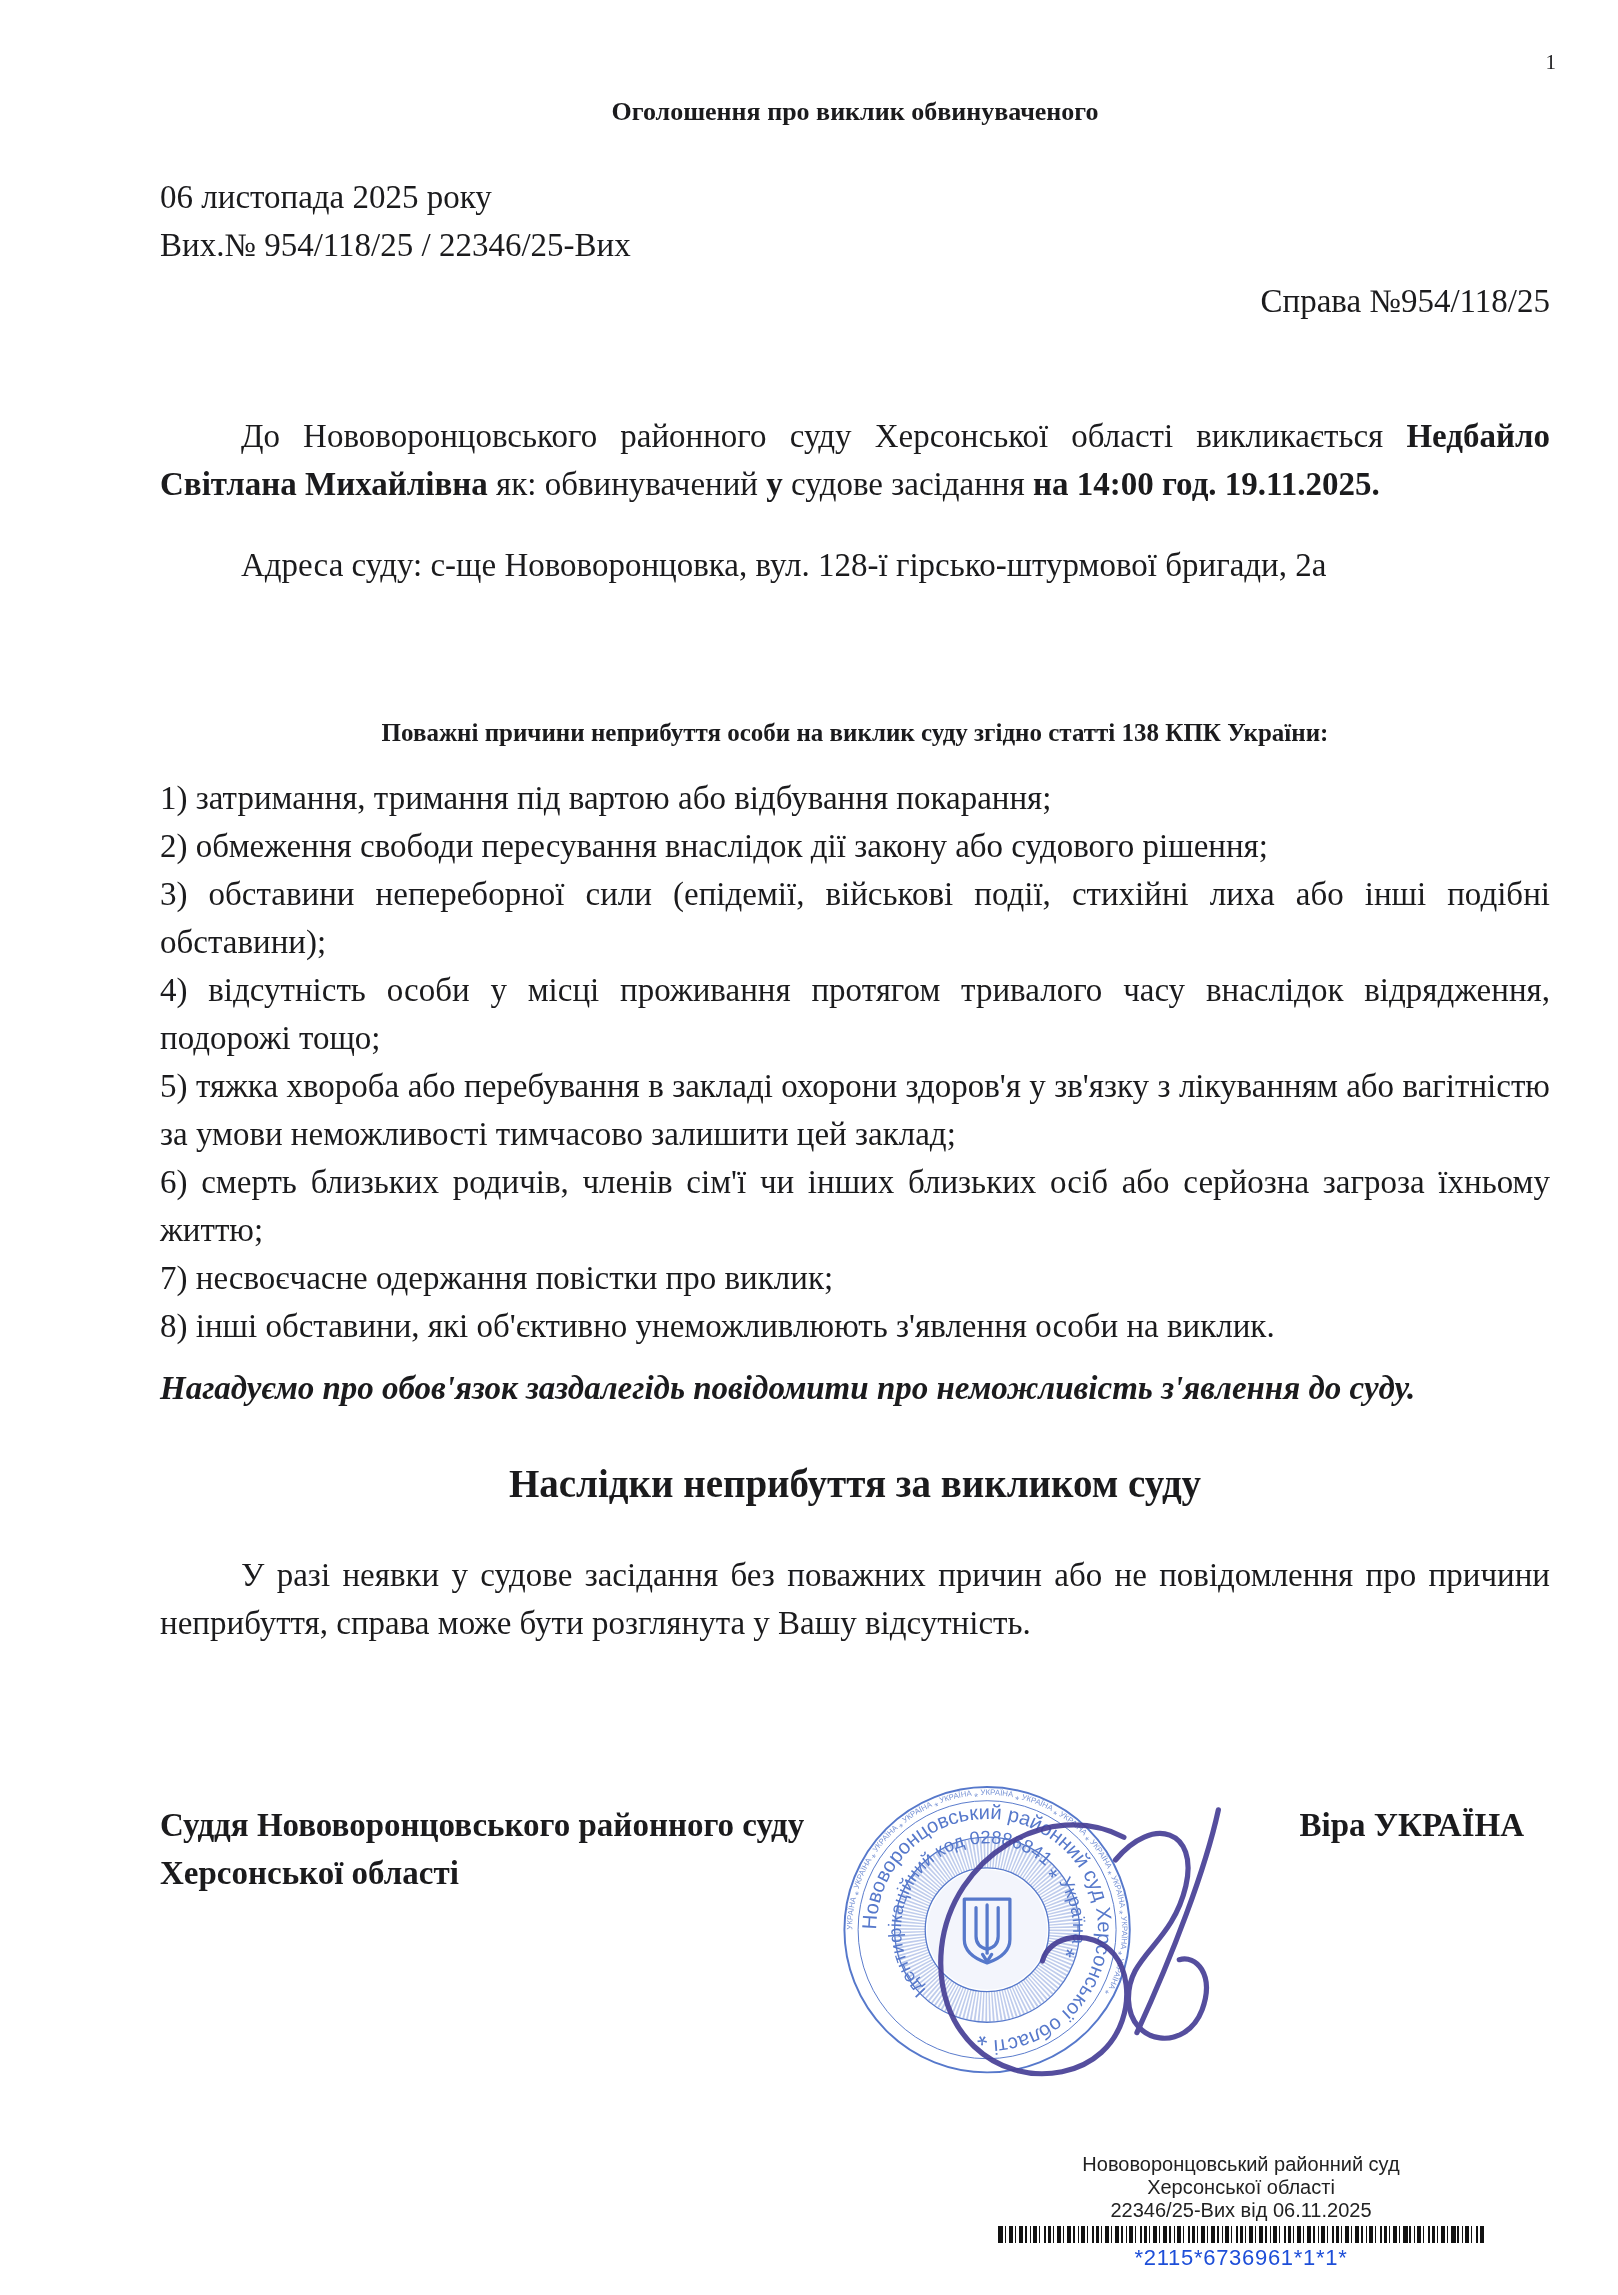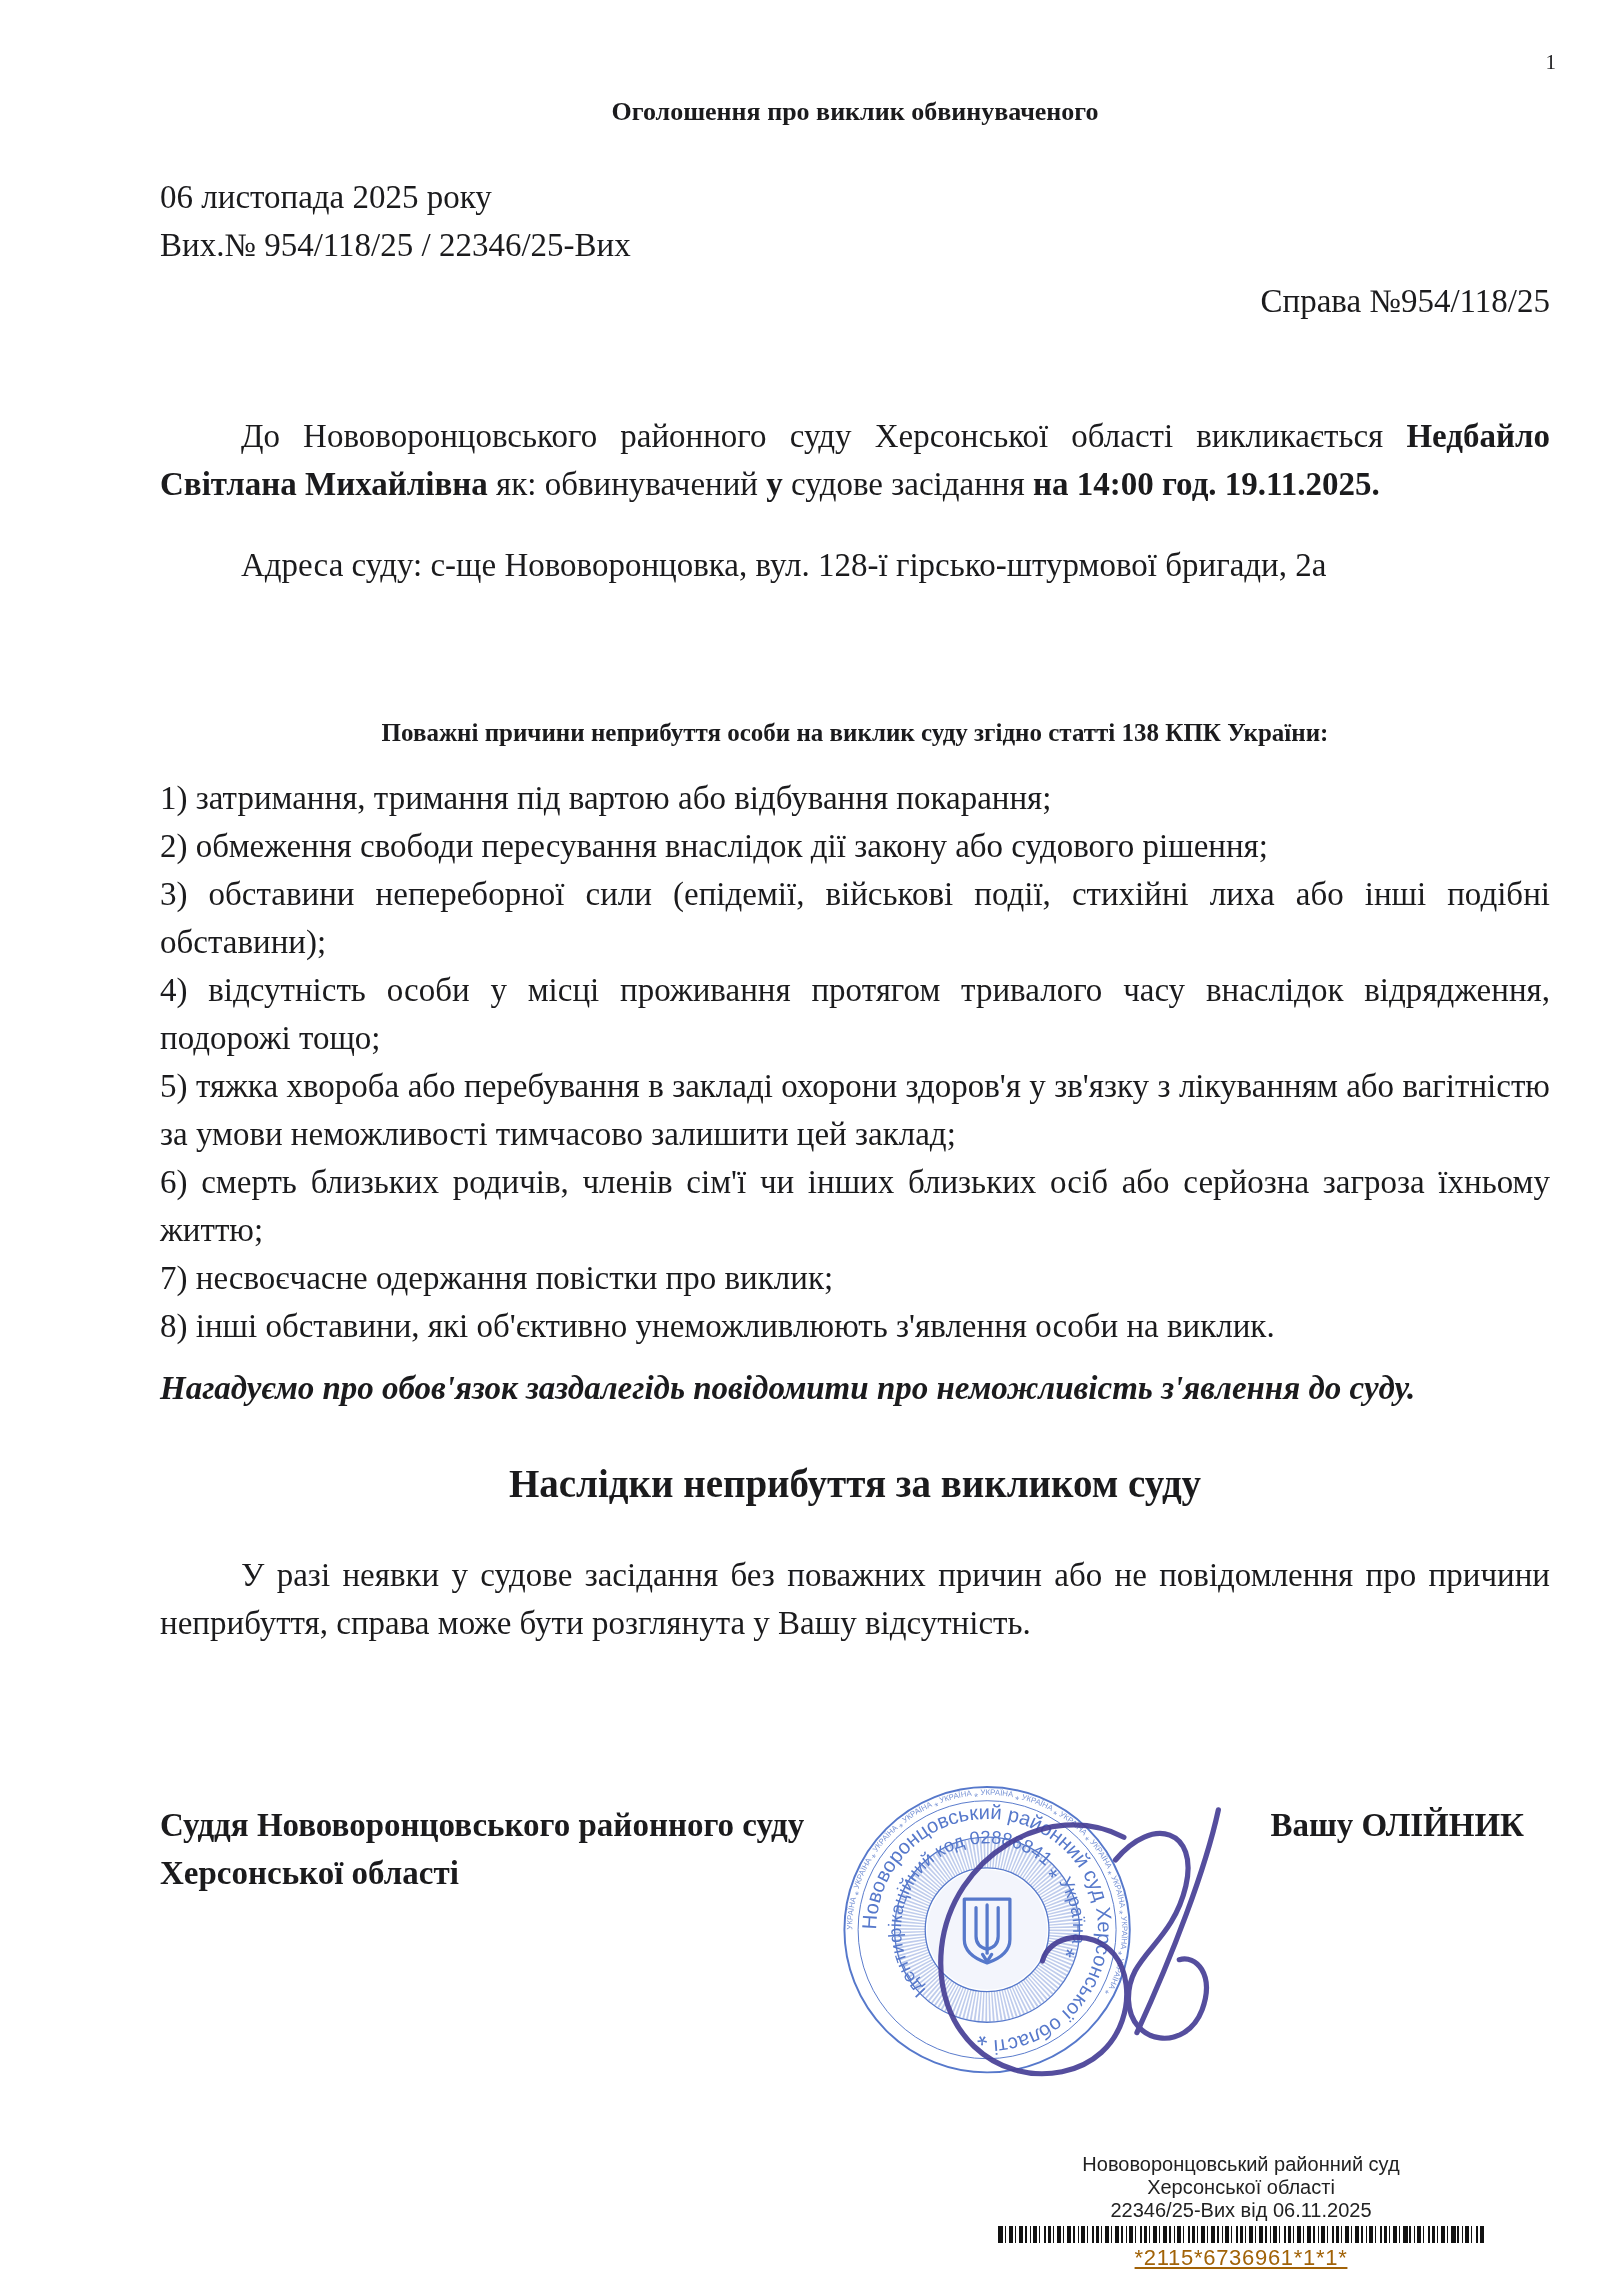--- a/index.html
+++ b/index.html
@@ -39,21 +39,21 @@
   .barcode{
     width:482px;height:17.6px;margin:3.9px auto 0;
     border-left:2px solid #121212;border-right:2px solid #121212;
     background:repeating-linear-gradient(90deg,
       #121212 0 2.6px,#fff 2.6px 4.6px,#121212 4.6px 5.9px,#fff 5.9px 9px,
       #121212 9px 13px,#fff 13px 15px,#121212 15px 16.3px,#fff 16.3px 19.5px,
       #121212 19.5px 23.5px,#fff 23.5px 25.4px,#121212 25.4px 27px,#fff 27px 30px,
       #121212 30px 31px,#fff 31px 33px,#121212 33px 37px,#fff 37px 39px,
       #121212 39px 40px,#fff 40px 44px,#121212 44px 46px,#fff 46px 48px);
   }
-  .bcode-text{font-size:22px;line-height:25px;letter-spacing:0.7px;margin-top:1.3px;color:#a16207;text-decoration:underline;}
+  .bcode-text{font-size:22px;line-height:25px;letter-spacing:0.7px;margin-top:1.3px;color:#1d4ed8;}
   b{font-weight:bold;}
 </style>
 </head>
 <body>
 
 <div class="page">
 
   <div class="pageno">1</div>
 
   <div class="title">Оголошення про виклик обвинуваченого</div>
@@ -88,21 +88,21 @@
   </div>
 
   <p class="reminder">Нагадуємо про обов'язок заздалегідь повідомити про неможливість з'явлення до суду.</p>
 
   <div class="head2">Наслідки неприбуття за викликом суду</div>
 
   <p class="conseq">У разі неявки у судове засідання без поважних причин або не повідомлення про причини неприбуття, справа може бути розглянута у Вашу відсутність.</p>
 
   <div class="sigrow">
     <div class="judge">Суддя Нововоронцовського районного суду Херсонської області</div>
-    <div class="jname">Вашу ОЛІЙНИК</div>
+    <div class="jname">Віра УКРАЇНА</div>
   </div>
 
   <svg class="stampsig" viewBox="0 0 1010 640" style="font-size:50px">
     <g stroke="#3f66c4" fill="none" opacity="0.88">
       <circle cx="235" cy="262" r="219" stroke-width="3"></circle>
       <circle cx="235" cy="262" r="198" stroke-width="1.5"></circle>
       <circle cx="235" cy="262" r="142" stroke-width="2"></circle>
       <circle cx="235" cy="262" r="118" stroke-width="46" stroke-dasharray="2.5 2.5" opacity="0.38"></circle>
       <circle cx="235" cy="262" r="95" stroke-width="2"></circle>
       <circle cx="235" cy="262" r="92" fill="#4f74d2" stroke="none" opacity="0.08"></circle>

